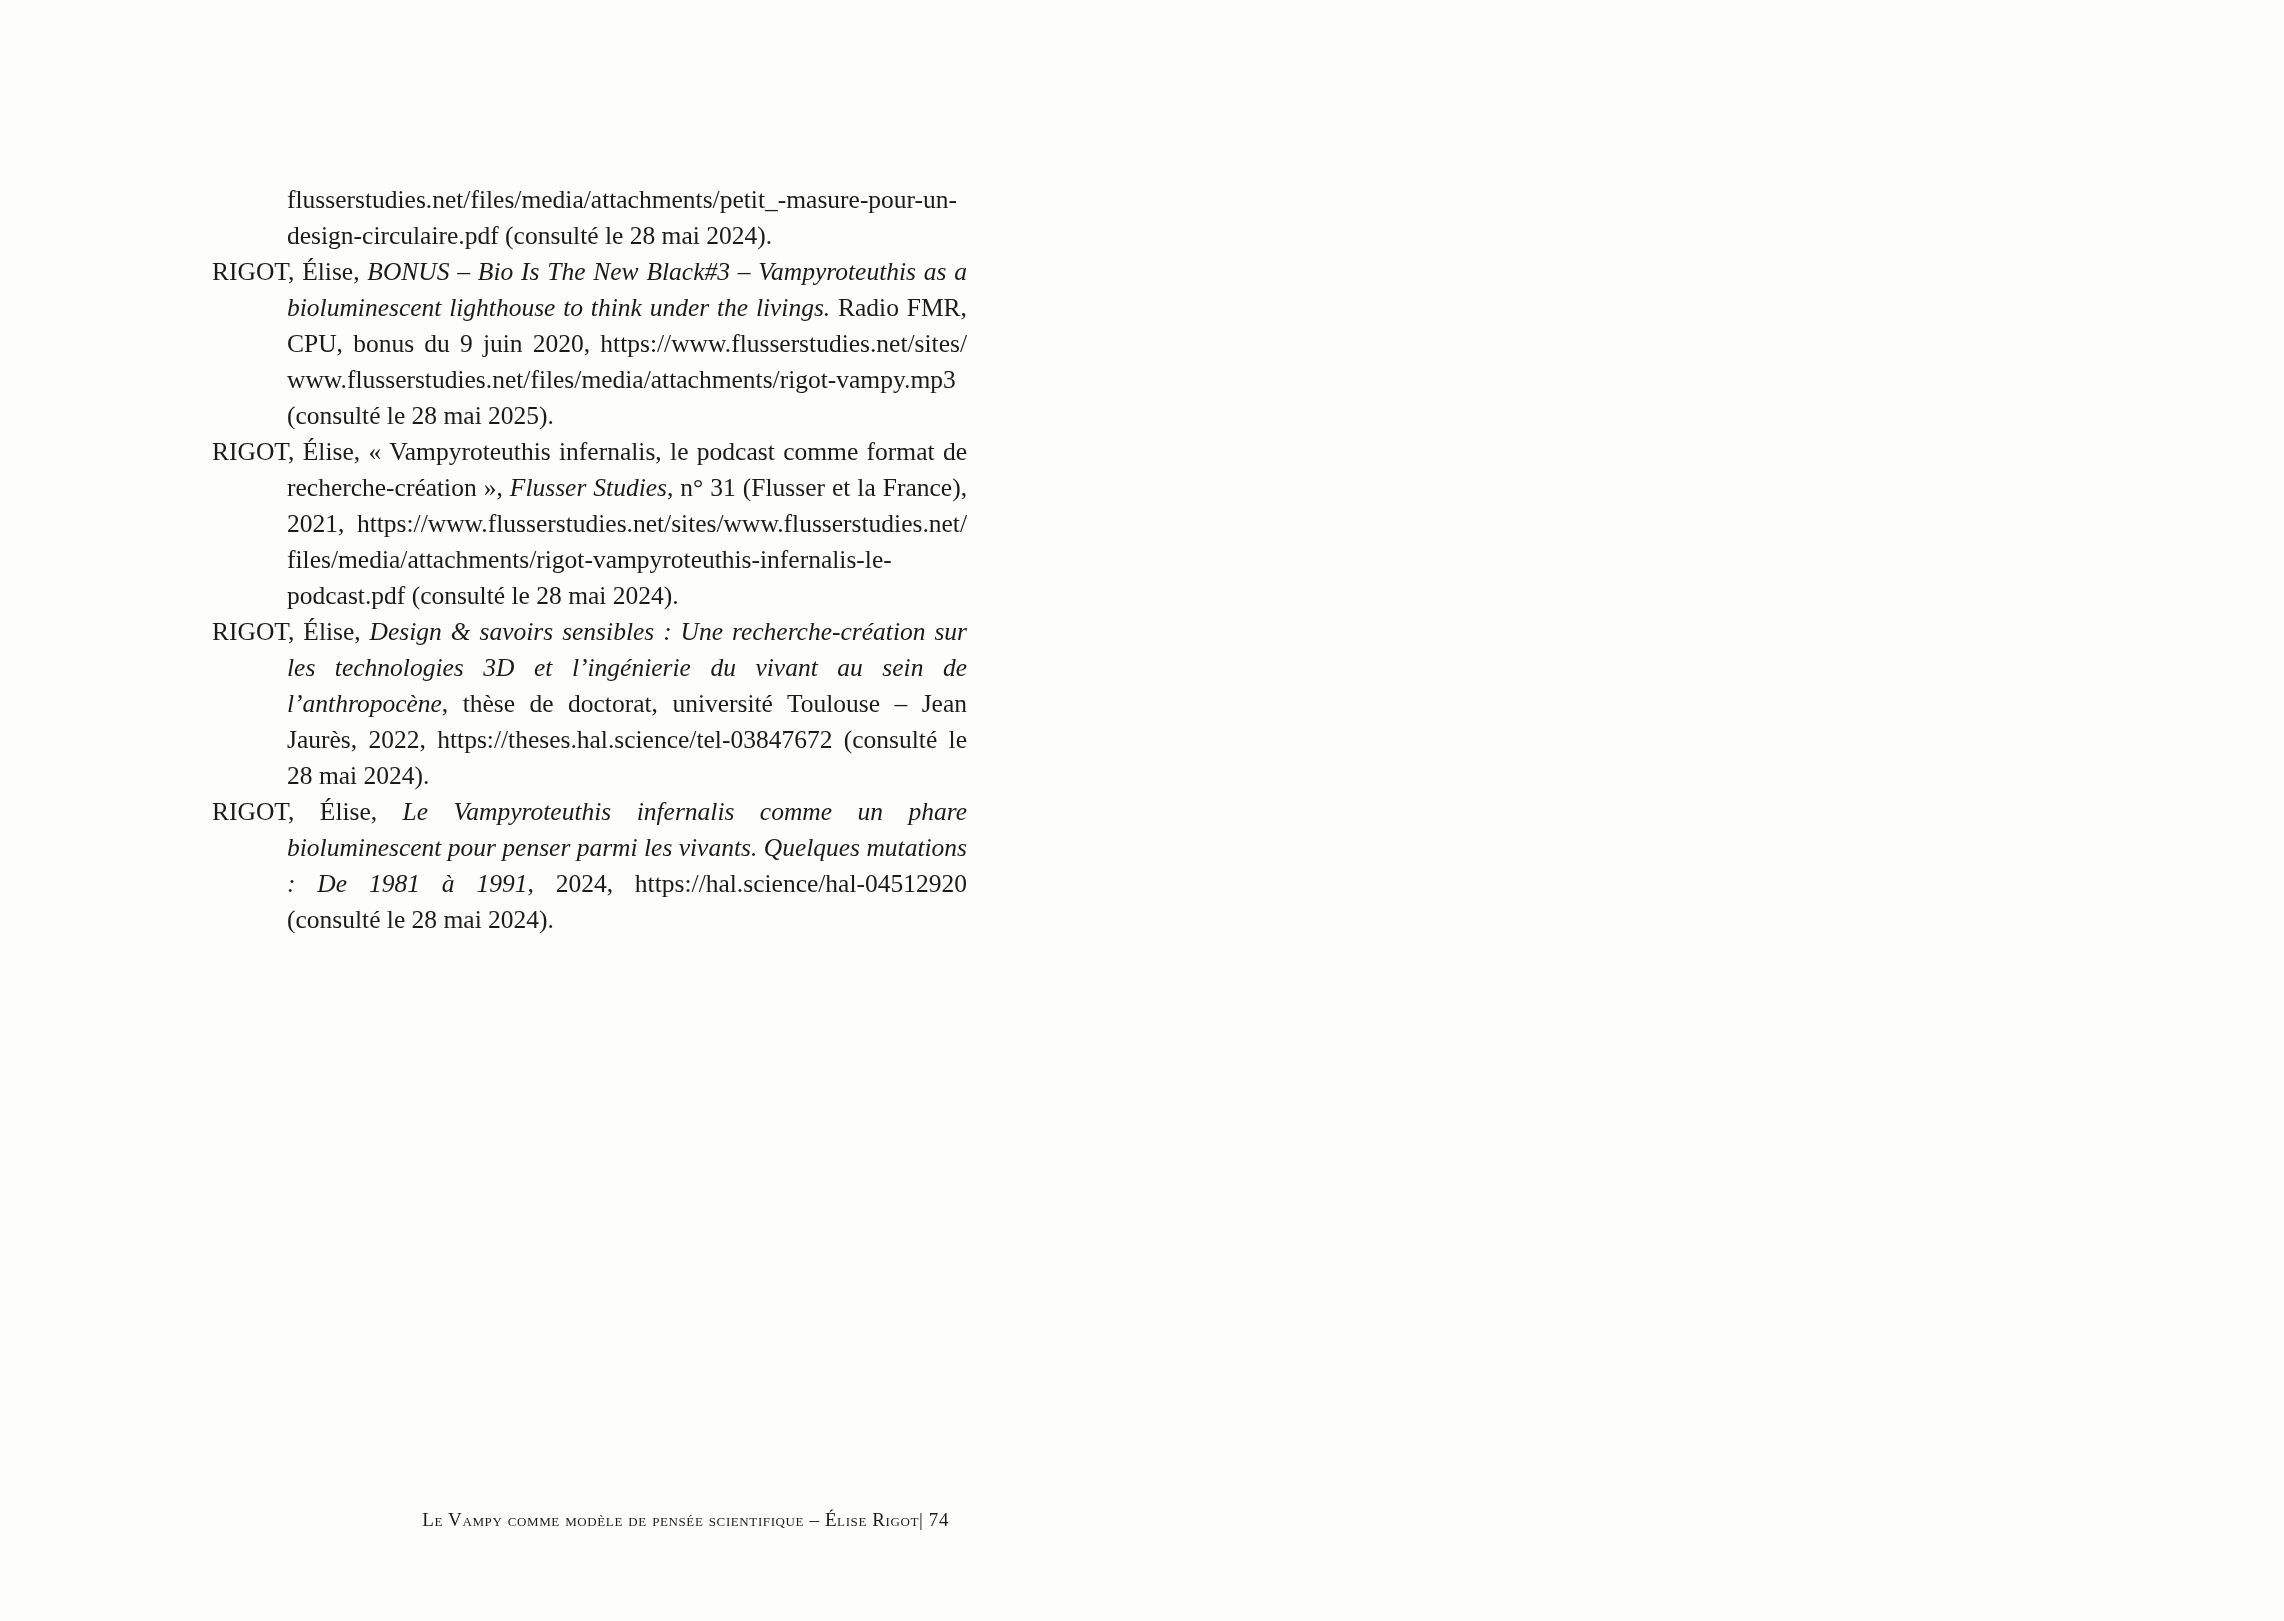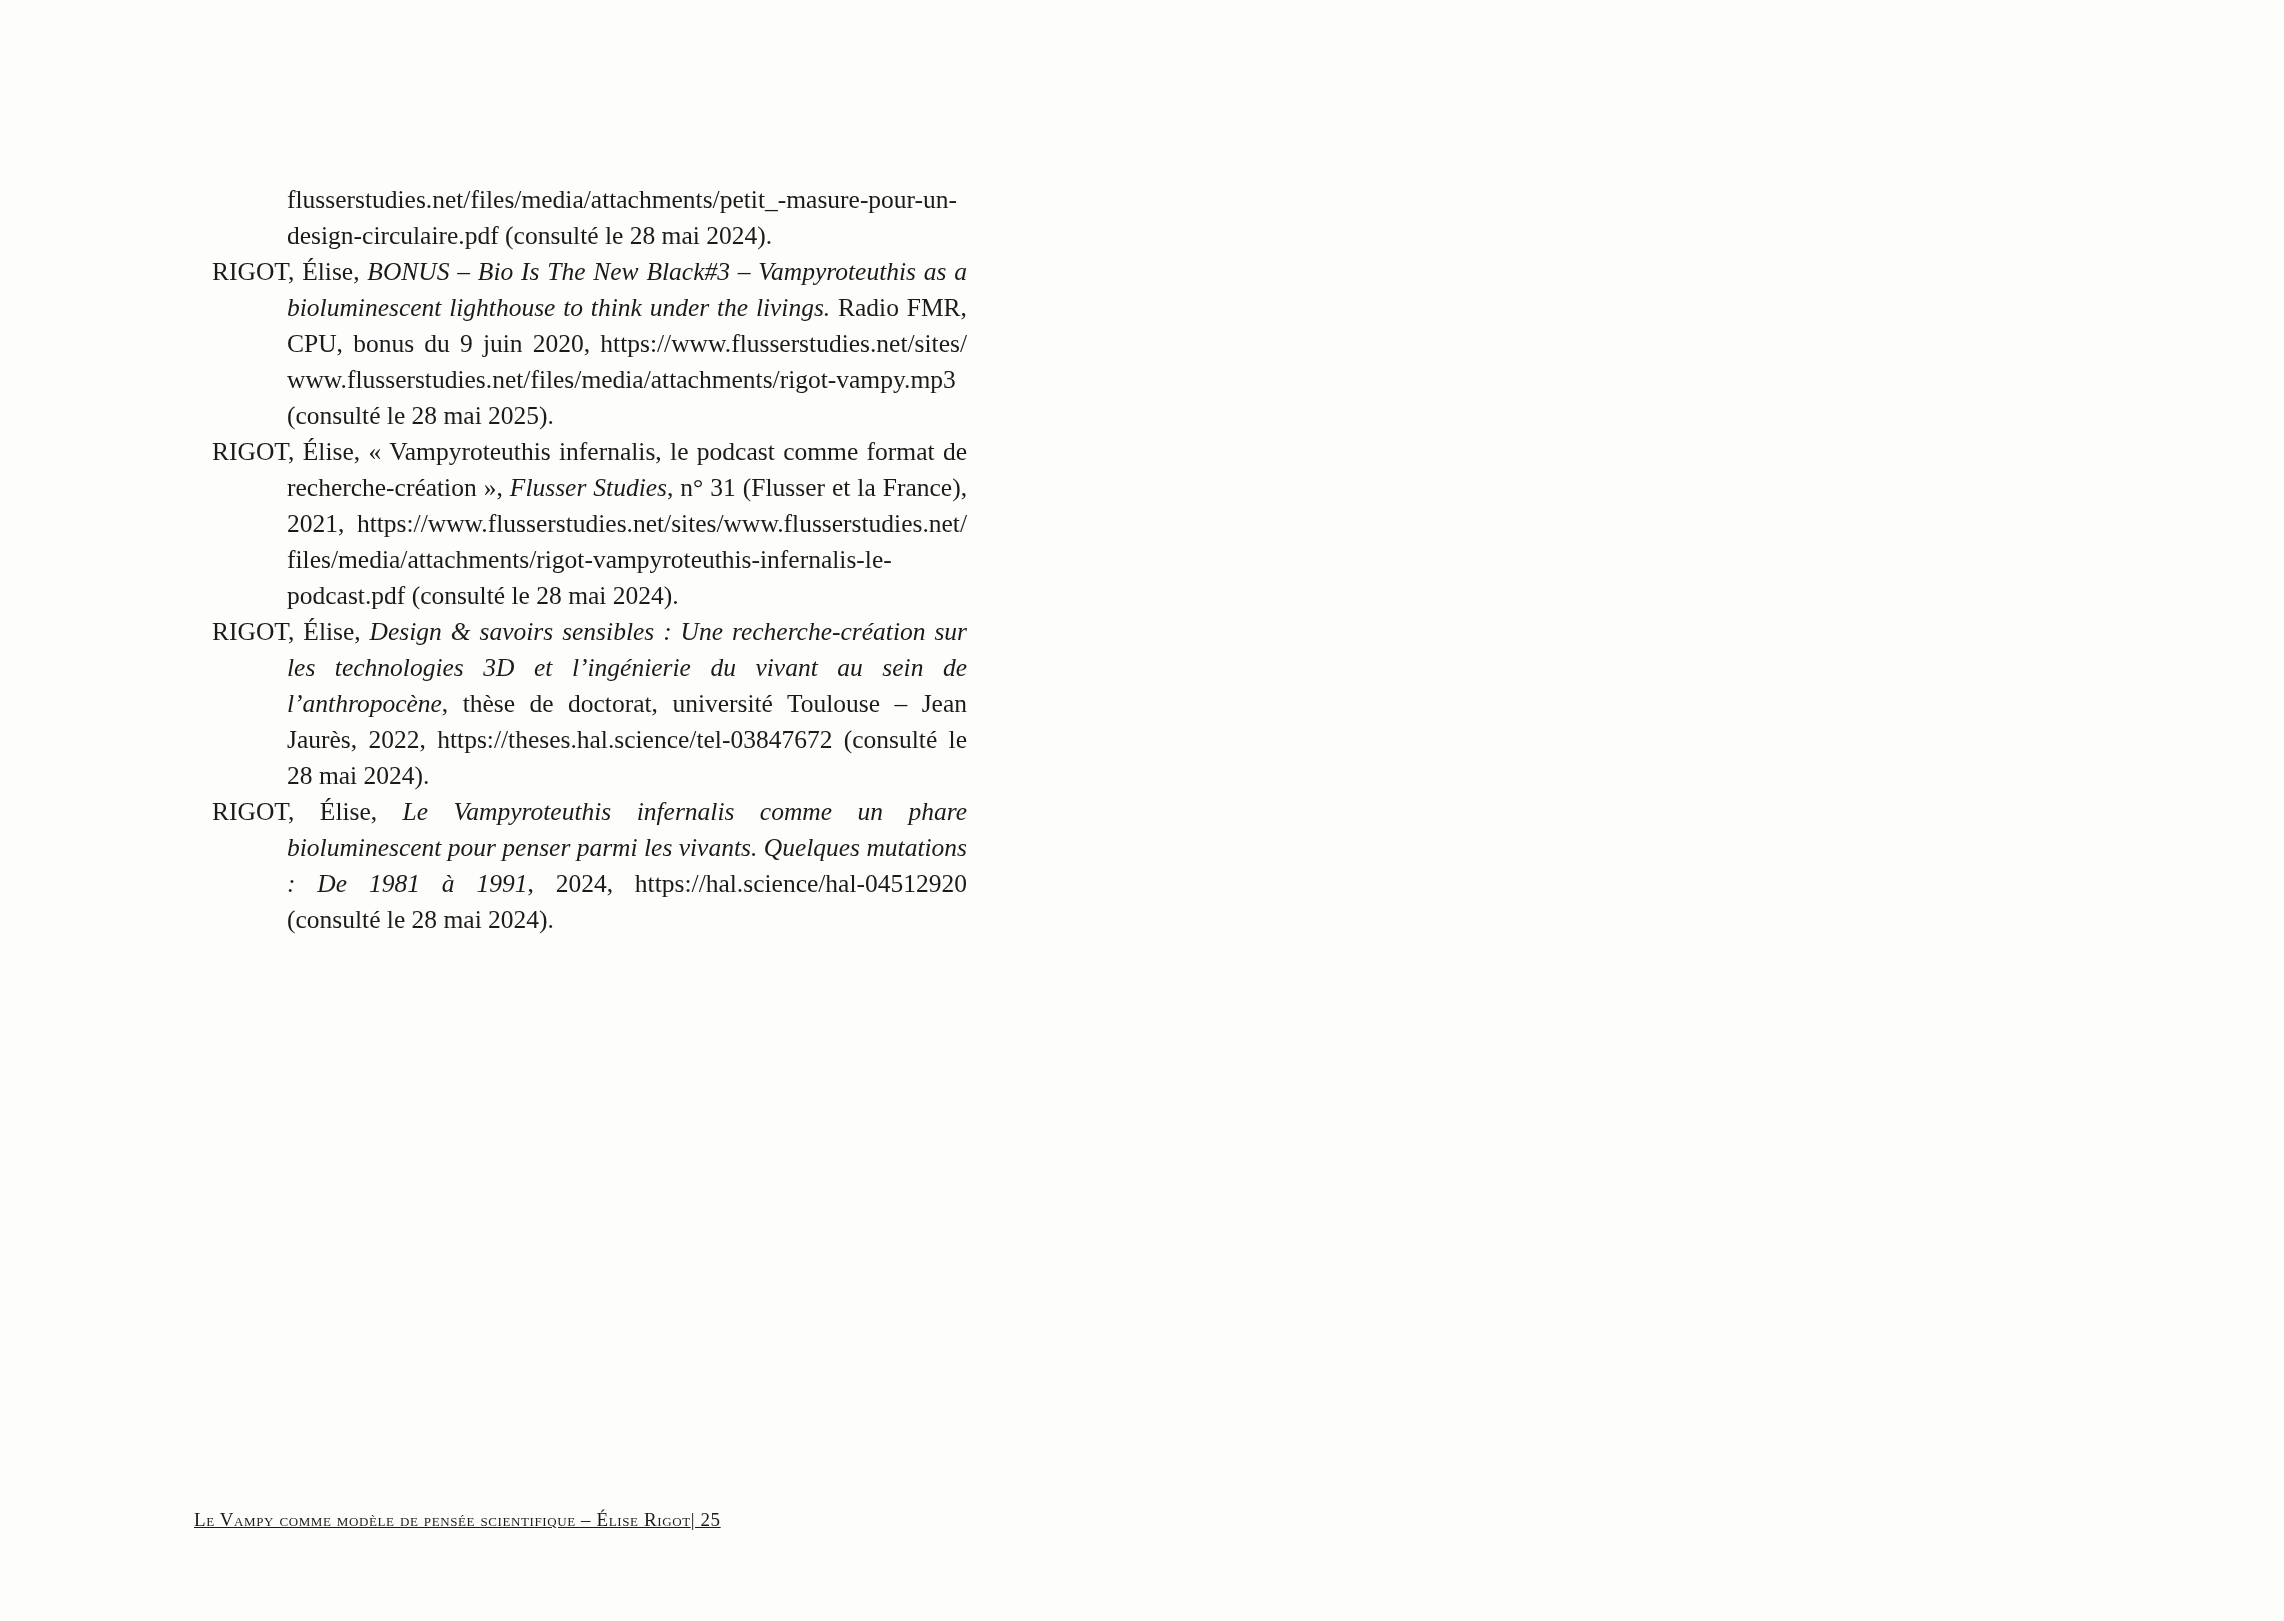--- a/index.html
+++ b/index.html
@@ -32,39 +32,39 @@
   .bib-entry.continuation { text-indent: 0; }
   .italic { font-style: italic; }
 
   
   .page-footer {
     position: absolute; top: 1509px;
     font-size: 19px;
     font-variant: small-caps;
     letter-spacing: 0.6px;
   }
-  .footer-left  { left: 194px;  width: 755px; display: flex; justify-content: flex-start; text-decoration: underline; }
+  .footer-left  { left: 194px;  width: 755px; display: flex; justify-content: flex-end; }
   .folio { white-space: nowrap; }
 </style>
 </head>
 <body>
 
 <div class="spread">
 
   <div class="page page-left">
     <div class="bibliography" id="bibliography">
         <p class="bib-entry continuation"><span>flusserstudies.​net/​files/​media/​attachments/​petit_-masure-pour-un-design-circulaire.​pdf (consulté le 28 mai 2024).​</span></p>
         <p class="bib-entry"><span>RIGOT, Élise, </span><span class="italic">BONUS – Bio Is The New Black#3 – Vampyroteuthis as a bioluminescent lighthouse to think under the livings.​</span><span> Radio FMR, CPU, bonus du 9 juin 2020, https:/​/​www.​flusserstudies.​net/​sites/​www.​flusserstudies.​net/​files/​media/​attachments/​rigot-vampy.​mp3 (consulté le 28 mai 2025).​</span></p>
         <p class="bib-entry"><span>RIGOT, Élise, « Vampyroteuthis infernalis, le podcast comme format de recherche-création », </span><span class="italic">Flusser Studies</span><span>, n° 31 (Flusser et la France), 2021, https:/​/​www.​flusserstudies.​net/​sites/​www.​flusserstudies.​net/​files/​media/​attachments/​rigot-vampyroteuthis-infernalis-le-podcast.​pdf (consulté le 28 mai 2024).​</span></p>
         <p class="bib-entry"><span>RIGOT, Élise, </span><span class="italic">Design &amp; savoirs sensibles : Une recherche-création sur les technologies 3D et l’ingénierie du vivant au sein de l’anthropocène</span><span>, thèse de doctorat, université Toulouse – Jean Jaurès, 2022, https:/​/​theses.​hal.​science/​tel-03847672 (consulté le 28 mai 2024).​</span></p>
         <p class="bib-entry"><span>RIGOT, Élise, </span><span class="italic">Le Vampyroteuthis infernalis comme un phare bioluminescent pour penser parmi les vivants.​ Quelques mutations : De 1981 à 1991</span><span>, 2024, https:/​/​hal.​science/​hal-04512920 (consulté le 28 mai 2024).​</span></p>
       </div>
     <div class="page-footer footer-left">
       <span class="running-title">Le Vampy comme modèle de pensée scientifique – Élise Rigot</span>
-      <span class="folio">| 25</span>
+      <span class="folio">| 74</span>
     </div>
   </div>
 
   <div class="page page-right">
     
     
     
     
   </div>
 

